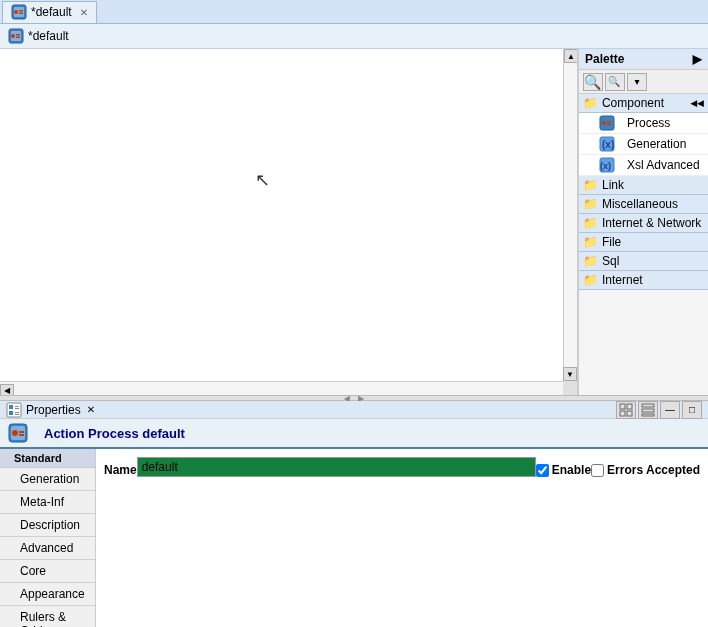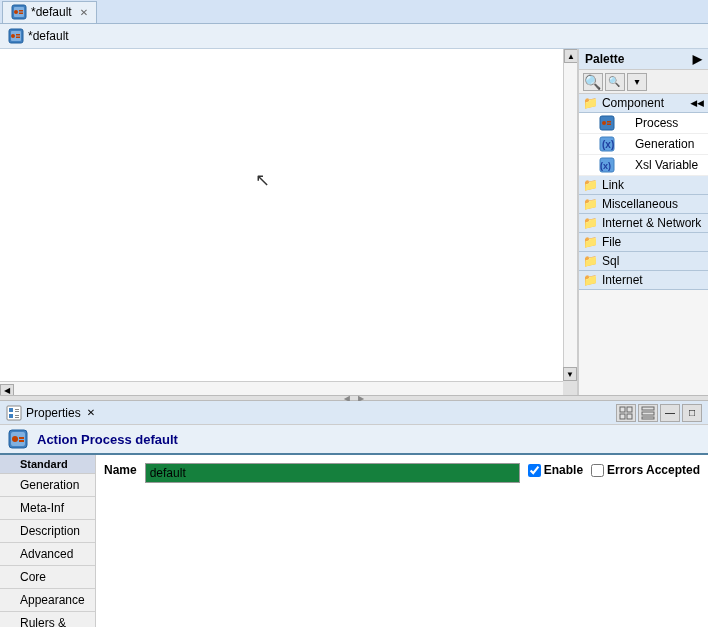--- a/index.html
+++ b/index.html
@@ -130,21 +130,21 @@
       font-size: 12px;
     }
     .palette-section .folder-icon {
       color: #e8a000;
       font-size: 12px;
     }
     .palette-item {
       padding: 2px 4px 2px 20px;
       display: flex;
       align-items: center;
-      gap: 20px;
+      gap: 12px;
       cursor: pointer;
       font-size: 12px;
       background: white;
       border-bottom: 1px solid #eee;
     }
 
     
     .h-separator {
       height: 6px;
       background: #e0e0e0;
@@ -163,21 +163,21 @@
       display: flex;
       flex-direction: column;
     }
     .properties-header {
       background: #dce8f5;
       border-bottom: 1px solid #ccc;
       padding: 3px 6px;
       display: flex;
       align-items: center;
       justify-content: space-between;
-      height: 24px;
+      height: 18px;
     }
     .properties-title-area {
       display: flex;
       align-items: center;
       gap: 4px;
     }
     .properties-toolbar-right {
       display: flex;
       align-items: center;
       gap: 2px;
@@ -194,21 +194,21 @@
       cursor: pointer;
     }
 
     
     .action-title-bar {
       background: #e8f0f8;
       border-bottom: 2px solid #5080a0;
       padding: 4px 8px;
       display: flex;
       align-items: center;
-      gap: 9px;
+      gap: 16px;
       font-size: 13px;
       font-weight: bold;
       color: #000080;
     }
 
     
     .properties-content {
       display: flex;
       flex: 1;
       overflow: hidden;
@@ -217,43 +217,42 @@
     
     .props-sidebar {
       width: 96px;
       background: #e8e8e8;
       border-right: 1px solid #ccc;
       display: flex;
       flex-direction: column;
     }
     .props-sidebar-header {
       background: #d0d8e8;
-      padding: 3px 20px;
+      padding: 3px 14px;
       font-size: 11px;
       font-weight: bold;
       border-bottom: 1px solid #ccc;
     }
     .props-sidebar-item {
       padding: 4px 20px;
       font-size: 12px;
       border-bottom: 1px solid #d0d0d0;
       cursor: pointer;
       background: #f0f0f0;
     }
 
     
     .props-main {
       flex: 1;
       padding: 8px;
       background: white;
     }
     .props-row {
       display: flex;
-      align-items: flex-start;
-      gap: 8px;
+      align-items: flex-end;
       flex-wrap: wrap;
     }
     .props-row label {
       font-size: 12px;
       font-weight: bold;
     }
     .props-input {
       flex: 1;
       min-width: 100px;
       border: 1px solid #999;
@@ -365,21 +364,21 @@
         <rect x="1" y="1" width="14" height="14" rx="2" fill="#60a0e0" stroke="#4080c0" stroke-width="1"></rect>
         <text x="3" y="12" font-size="10" fill="#2040a0" font-weight="bold">(x)</text>
       </svg>
       <span>Generation</span>
     </div>
     <div class="palette-item">
       <svg width="16" height="16" viewBox="0 0 16 16">
         <rect x="1" y="1" width="14" height="14" rx="2" fill="#60a0e0" stroke="#4080c0" stroke-width="1"></rect>
         <text x="1" y="12" font-size="9" fill="#2040a0" font-weight="bold">(x)</text>
       </svg>
-      <span>Xsl Variable</span>
+      <span>Xsl Advanced</span>
     </div>
 
     <div class="palette-section">
       <span class="folder-icon">📁</span>
       <span>Link</span>
     </div>
     <div class="palette-section">
       <span class="folder-icon">📁</span>
       <span>Miscellaneous</span>
     </div>

